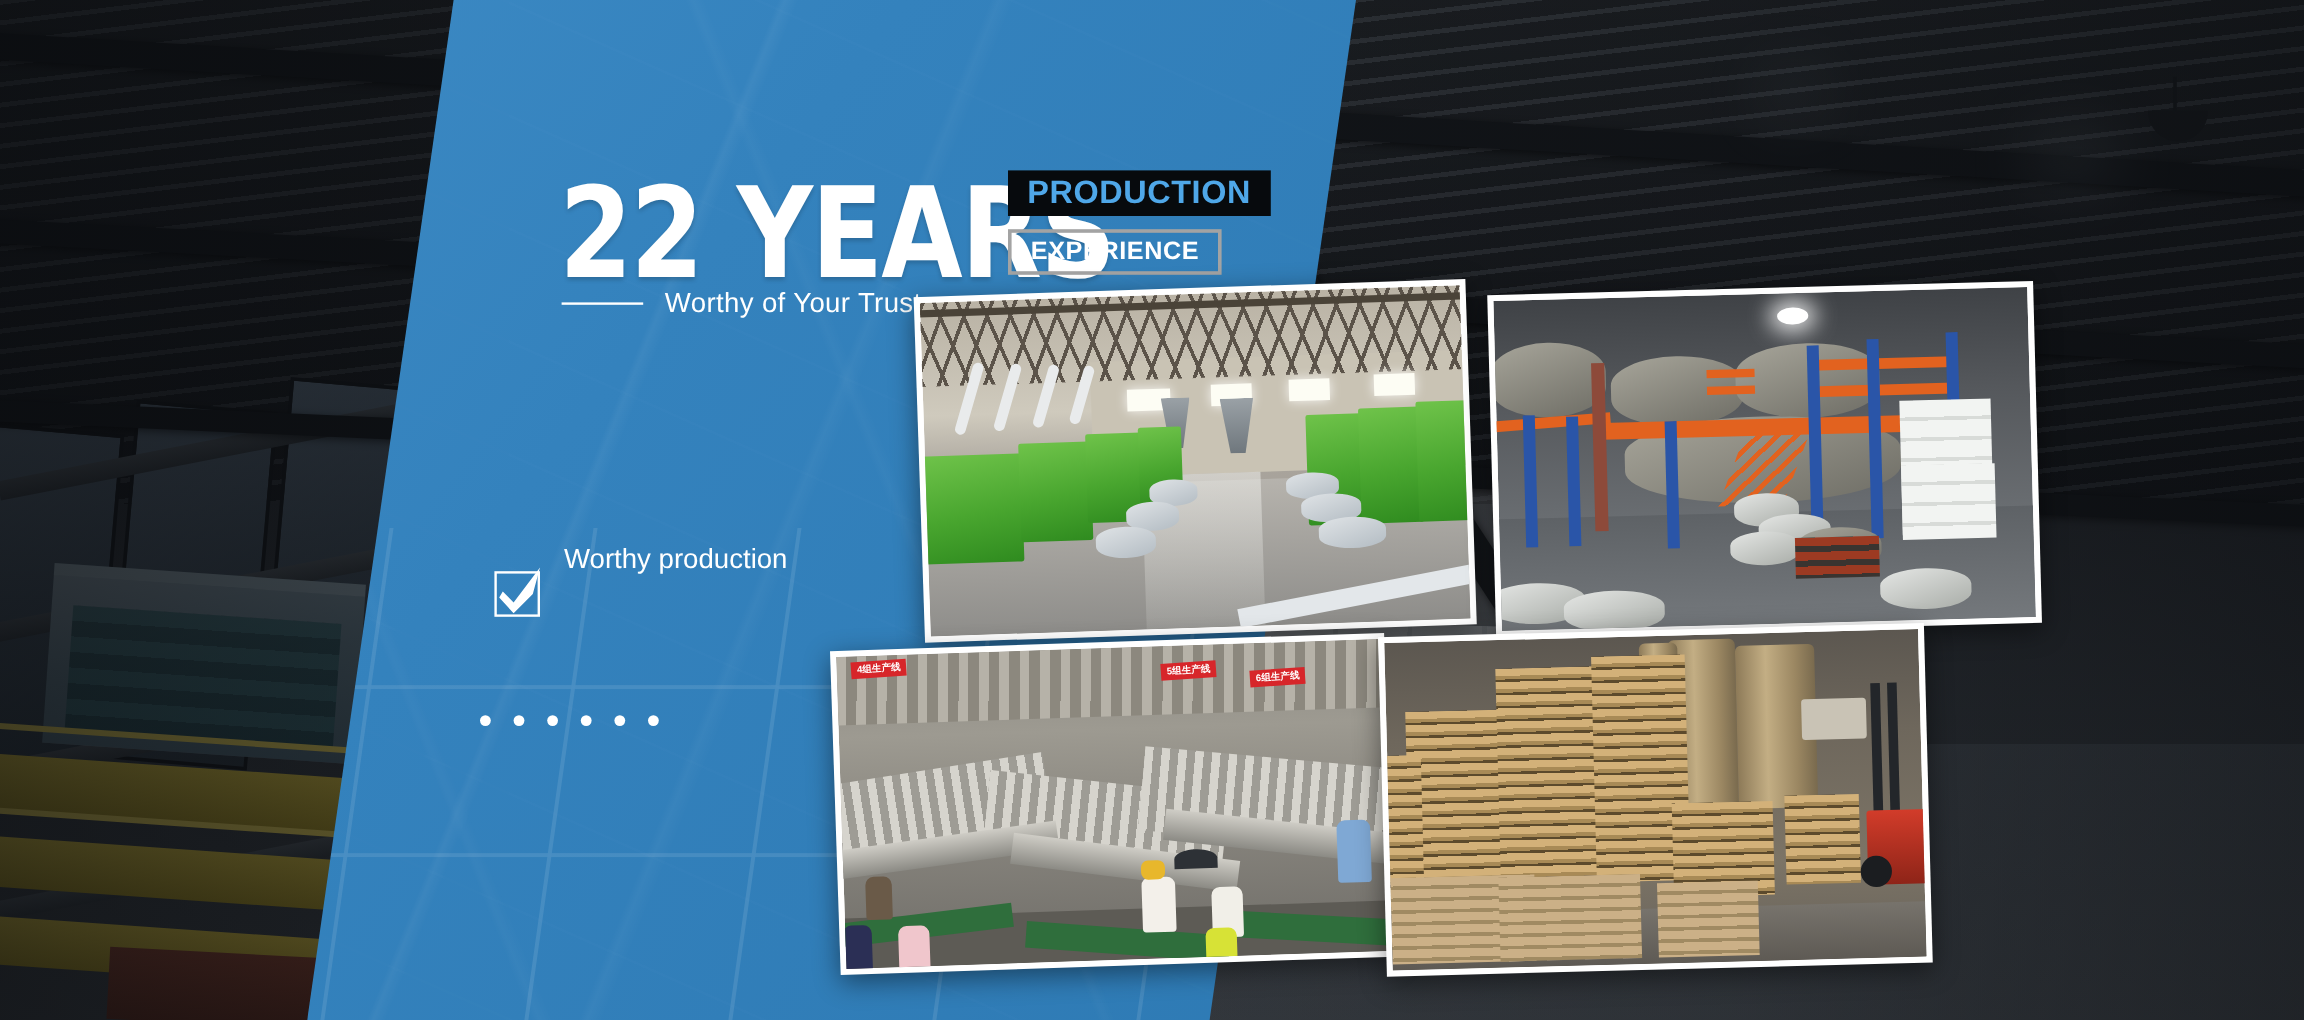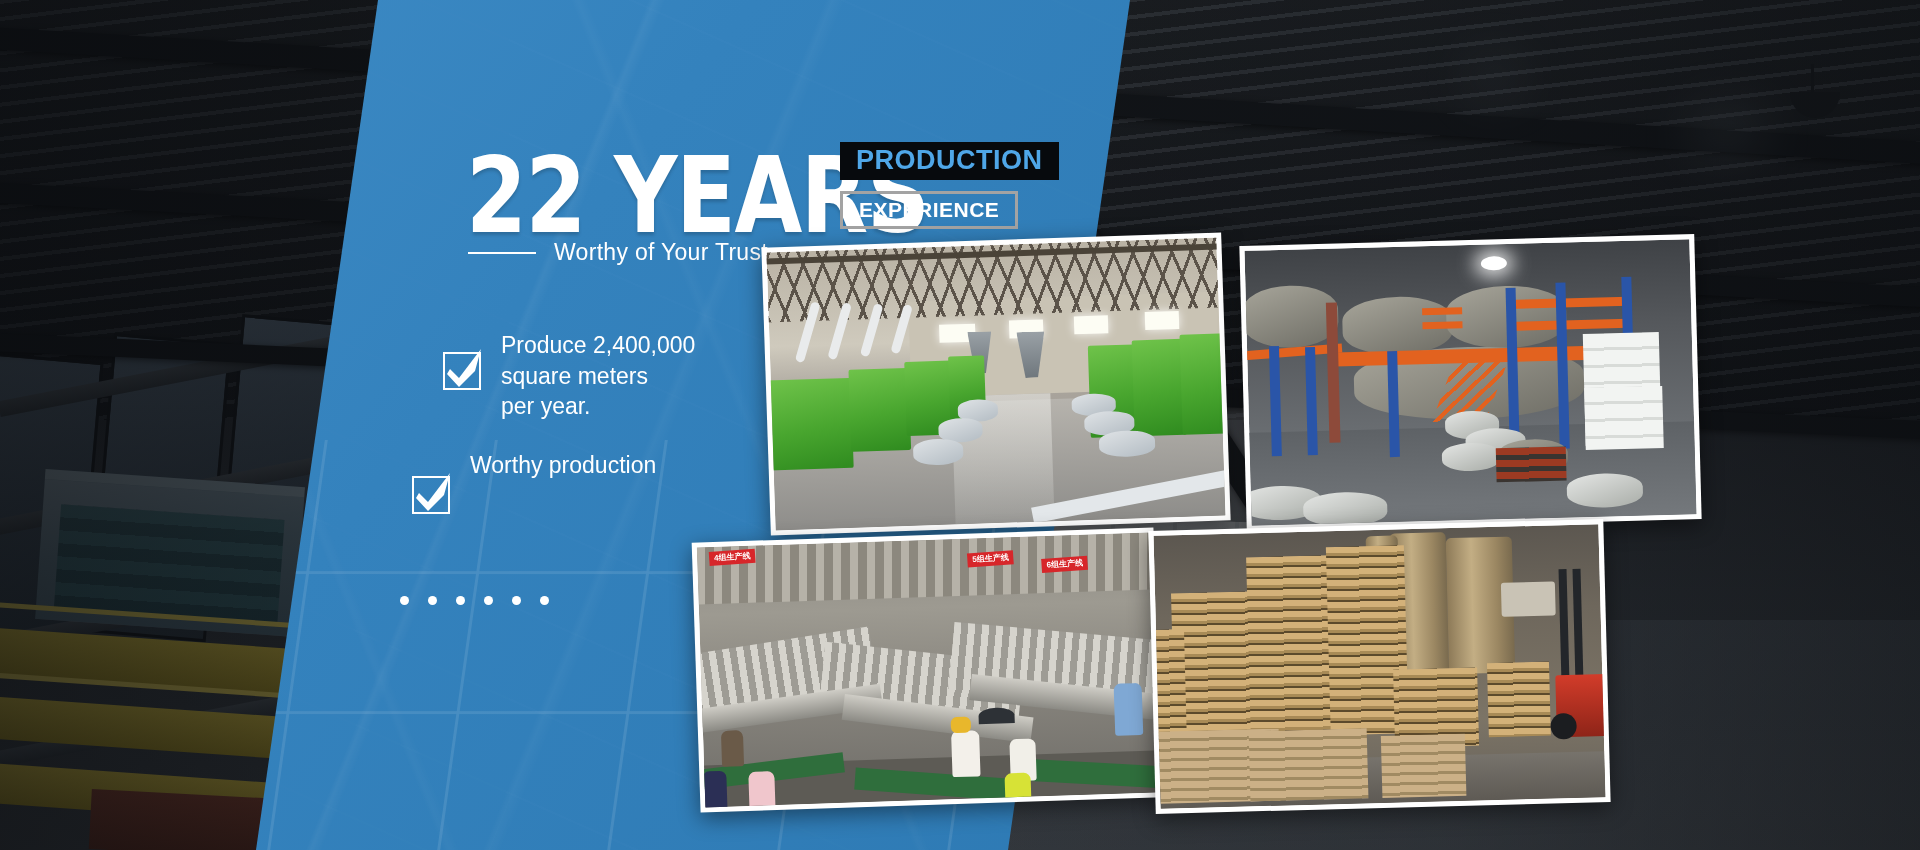--- a/index.html
+++ b/index.html
@@ -227,32 +227,20 @@
     <div class="badges">
       <div class="badge-prod">PRODUCTION</div><br>
       <div class="badge-exp">EXPERIENCE</div>
     </div>
 
     <div class="trust">
       <span class="trust-line"></span>
       <span class="trust-text">Worthy of Your Trust</span>
     </div>
 
-    <div class="bullet b1">
-      <span class="chk">
-        <svg viewBox="0 0 46 46">
-            <path d="M8 24 L17 33 L39 4 L33 26 L17 42 L5 29 Z" fill="#ffffff"></path>
-          </svg>
-      </span>
-      <span class="bullet-text">
-        <span>Produce 2,400,000</span><br>
-        <span>square meters</span><br>
-        <span>per year.</span>
-      </span>
-    </div>
 
     <div class="bullet b2">
       <span class="chk">
         <svg viewBox="0 0 46 46">
             <path d="M8 24 L17 33 L39 4 L33 26 L17 42 L5 29 Z" fill="#ffffff"></path>
           </svg>
       </span>
       <span class="bullet-text">
         <span>Worthy production</span><br>
         <br>

